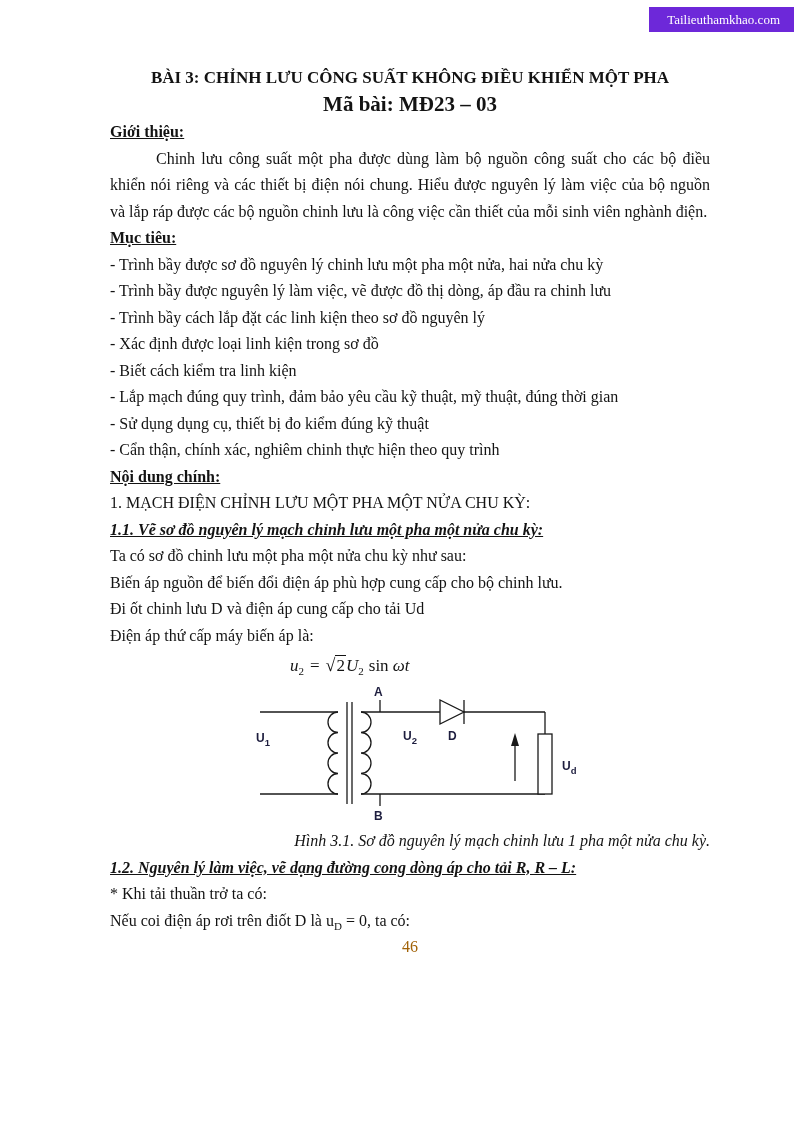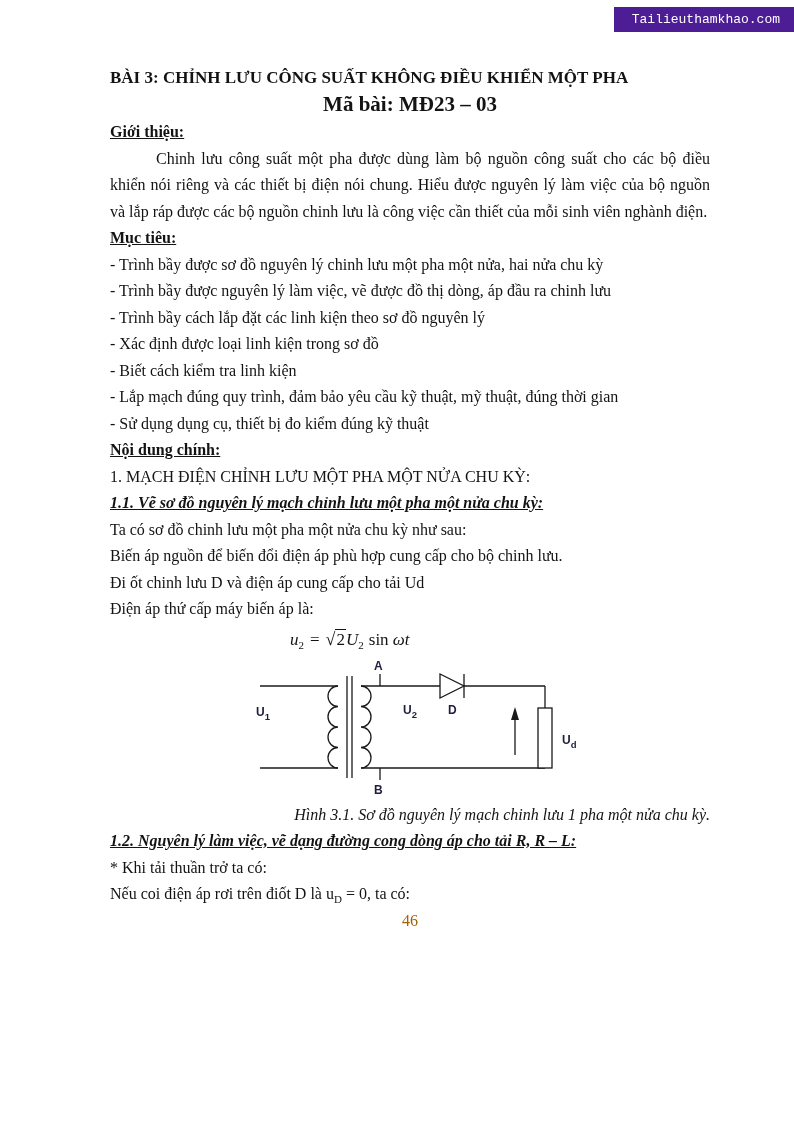--- a/index.html
+++ b/index.html
@@ -7,31 +7,31 @@
     position:relative;
     width:794px; height:1123px;
     margin:0 auto;
     background:#ffffff;
     font-family:"Liberation Serif", serif;
     color:#131313;
     overflow:hidden;
   }
   .watermark {
     position:absolute; top:7px; right:0;
-    background:#4c1d95; color:#ffffff;
-    font-family:Liberation Mono, monospace;
+    background:#6d28d9; color:#ffffff;
+    font-family:Liberation Serif, serif;
     font-size:13px; line-height:13px;
     padding:6px 14px 6px 18px;
   }
   .content {
     position:absolute; left:110px; top:64px; width:600px;
     font-size:16px; line-height:26.5px;
   }
   .content p { margin:0; }
-  .title { font-size:17px; font-weight:bold; margin:0; line-height:27px; }
+  .title { font-size:17px; font-weight:bold; text-align:center; margin:0; line-height:27px; }
   .subtitle { font-size:21px; font-weight:bold; text-align:center; margin:0 0 1px 0; line-height:27px; }
   .h { font-weight:bold;text-decoration:underline; }
   .italic { font-style:italic; }
   .indent { text-indent:46px; }
   .just { text-align:justify; }
   sub { font-size:11px; line-height:0; }
   .formula {
     margin:4px 0 6px 180px;
     font-size:17px; line-height:24px;
     white-space:nowrap;
@@ -64,20 +64,21 @@
     <p class="indent just">Chinh lưu công suất một pha được dùng làm bộ nguồn công suất cho các bộ điều khiển nói riêng và các thiết bị điện nói chung. Hiểu được nguyên lý làm việc của bộ nguồn và lắp ráp được các bộ nguồn chinh lưu là công việc cần thiết của mỗi sinh viên nghành điện.</p>
 
     <p class="h">Mục tiêu:</p>
     <p>- Trình bầy được sơ đồ nguyên lý chinh lưu một pha một nửa, hai nửa chu kỳ</p>
     <p>- Trình bầy được nguyên lý làm việc, vẽ được đồ thị dòng, áp đầu ra chinh lưu</p>
     <p>- Trình bầy cách lắp đặt các linh kiện theo sơ đồ nguyên lý</p>
     <p>- Xác định được loại linh kiện trong sơ đồ</p>
     <p>- Biết cách kiểm tra linh kiện</p>
     <p>- Lắp mạch đúng quy trình, đảm bảo yêu cầu kỹ thuật, mỹ thuật, đúng thời gian</p>
     <p>- Sử dụng dụng cụ, thiết bị đo kiểm đúng kỹ thuật</p>
+    <p>- Cẩn thận, chính xác, nghiêm chinh thực hiện theo quy trình</p>
 
     <p class="h">Nội dung chính:</p>
     <p>1. MẠCH ĐIỆN CHỈNH LƯU MỘT PHA MỘT NỬA CHU KỲ:</p>
     <p class="h italic">1.1. Vẽ sơ đồ nguyên lý mạch chỉnh lưu một pha một nửa chu kỳ:</p>
 
     <p>Ta có sơ đồ chinh lưu một pha một nửa chu kỳ như sau:</p>
     <p>Biến áp nguồn để biến đổi điện áp phù hợp cung cấp cho bộ chinh lưu.</p>
     <p>Đi ốt chinh lưu D và điện áp cung cấp cho tải Ud</p>
     <p>Điện áp thứ cấp máy biến áp là:</p>
 

